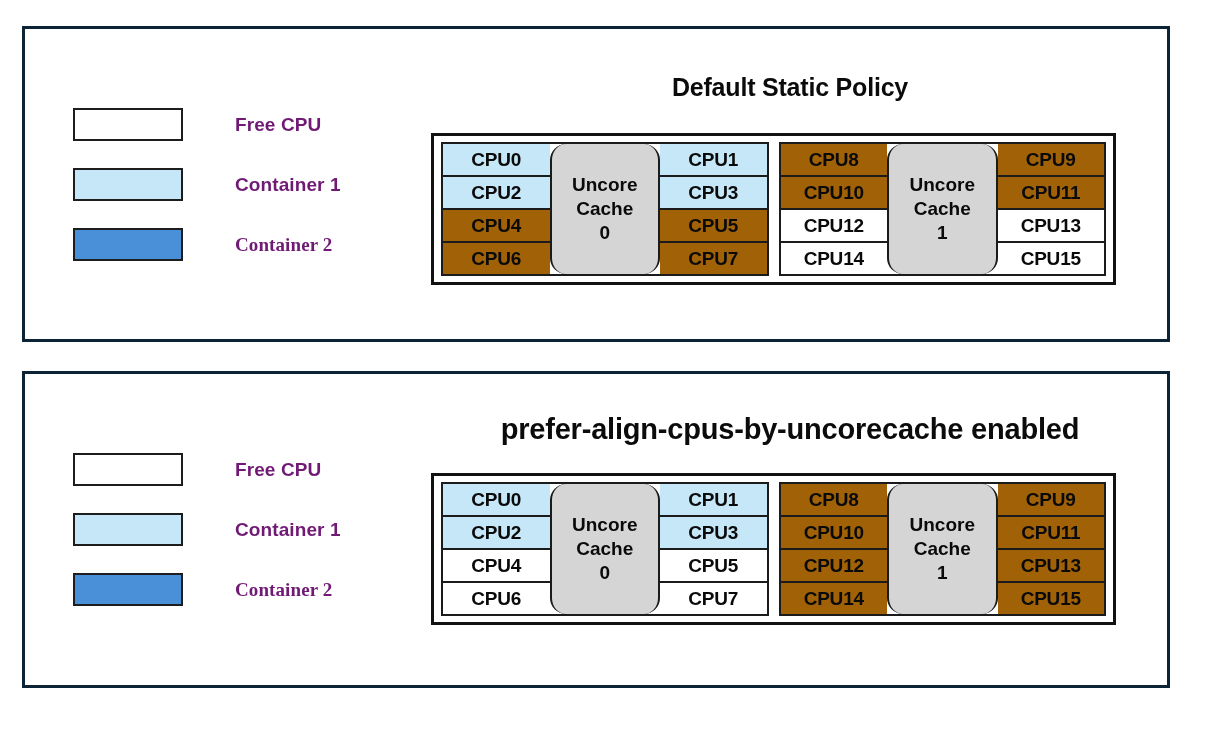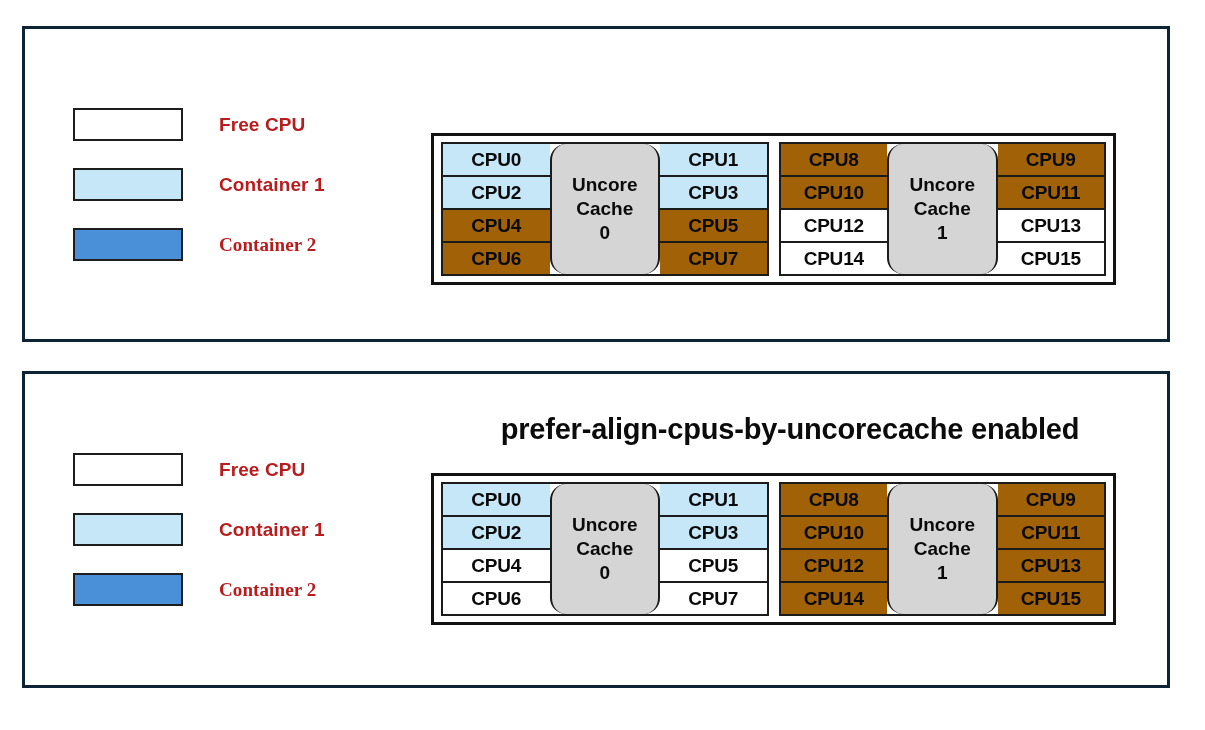--- a/index.html
+++ b/index.html
@@ -43,24 +43,24 @@
     width: 110px;
     height: 33px;
     border: 2px solid #1d1d1d;
     box-sizing: border-box;
     flex: 0 0 auto;
   }
   .swatch.free      { background: #ffffff; }
   .swatch.container1{ background: #c5e7f7; }
   .swatch.container2{ background: #4a90d9; }
   .legend-label {
-    margin-left: 36px;
+    margin-left: 52px;
     font-size: 19px;
     font-weight: bold;
-    color: #b91c1c;
+    color: #701a75;
     white-space: nowrap;
     letter-spacing: .1px;
   }
 
   
   .diagram-title {
     position: absolute;
     left: 400px;
     width: 730px;
     text-align: center;
@@ -139,20 +139,21 @@
     text-align: center;
     border-radius: 16px;
   }
   .uncore-box span { display: block; }
 </style>
 </head>
 <body>
 
 <section class="panel" id="panel-1">
 
+  <div class="diagram-title">Default Static Policy</div>
 
   <div class="legend">
     <div class="legend-row">
       <span class="swatch free"></span>
       <span class="legend-label">Free CPU</span>
     </div>
     <div class="legend-row">
       <span class="swatch container1"></span>
       <span class="legend-label">Container 1</span>
     </div>

